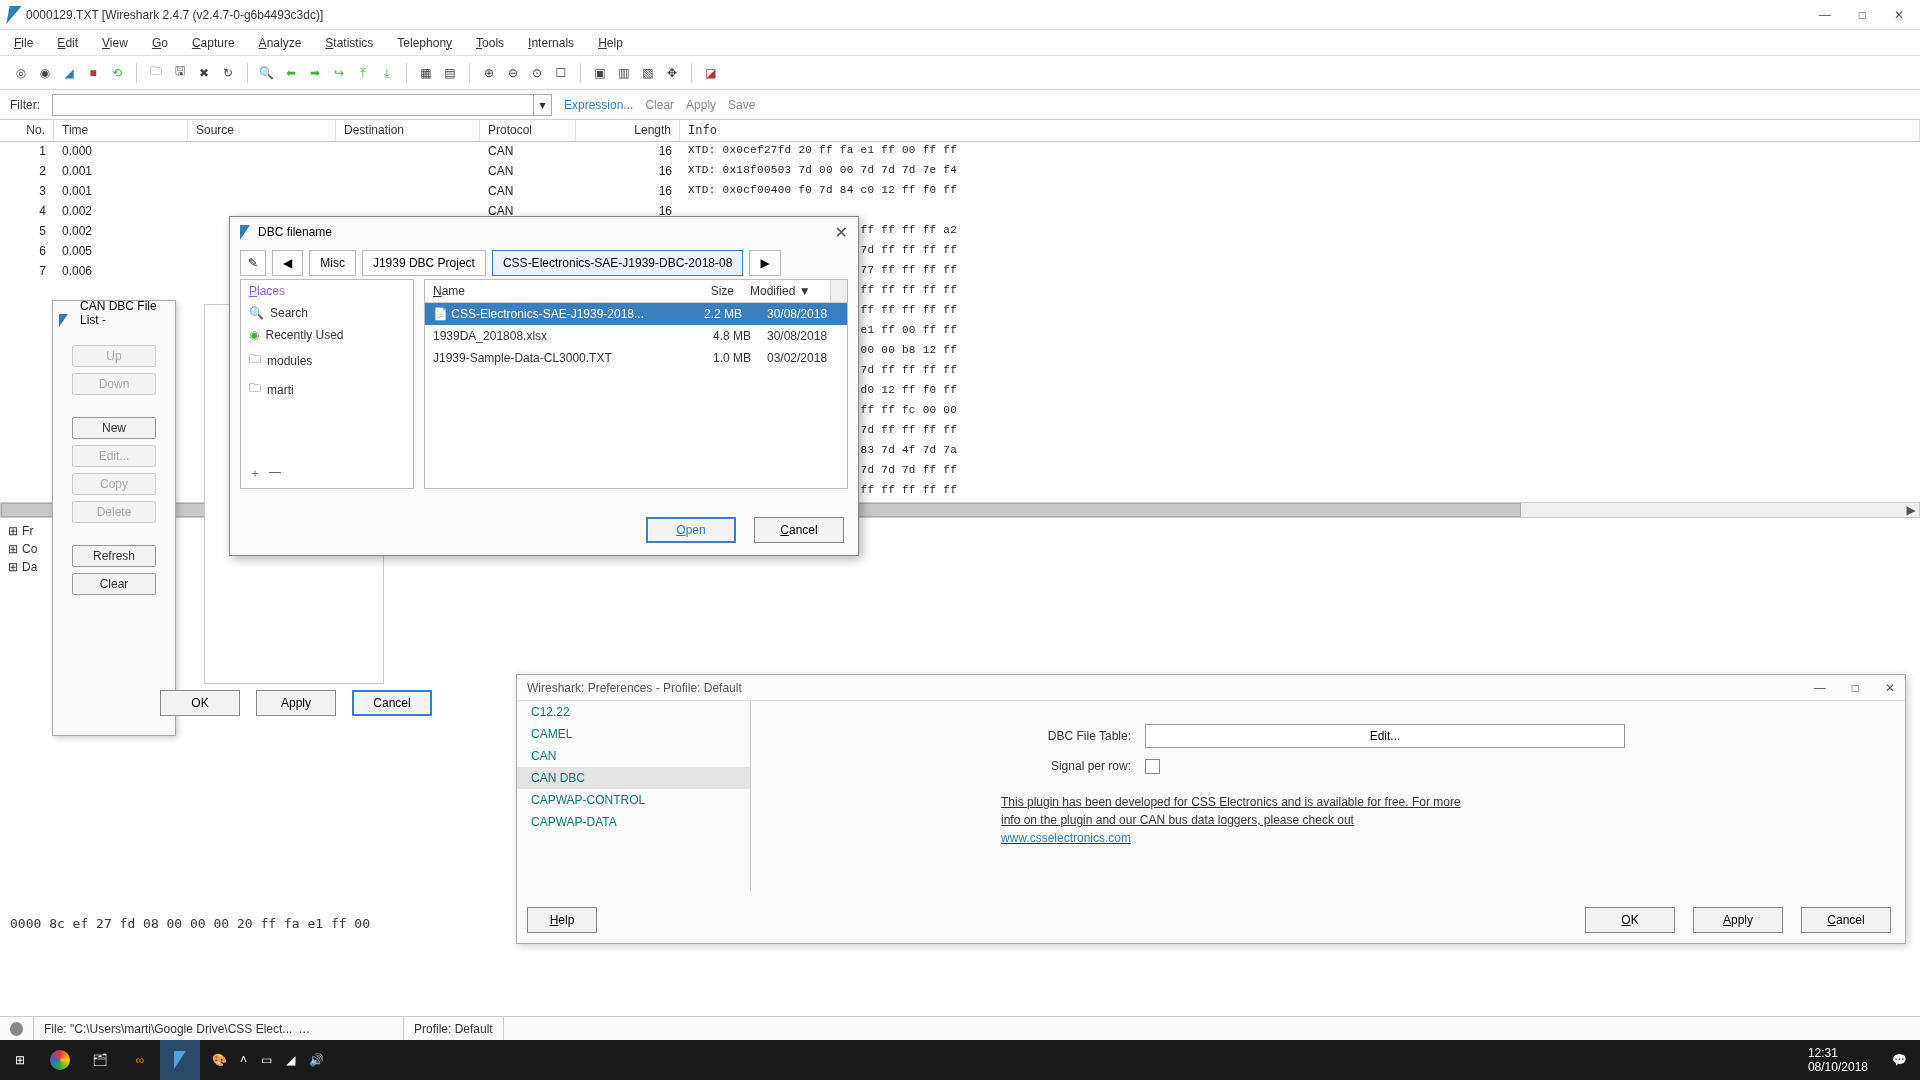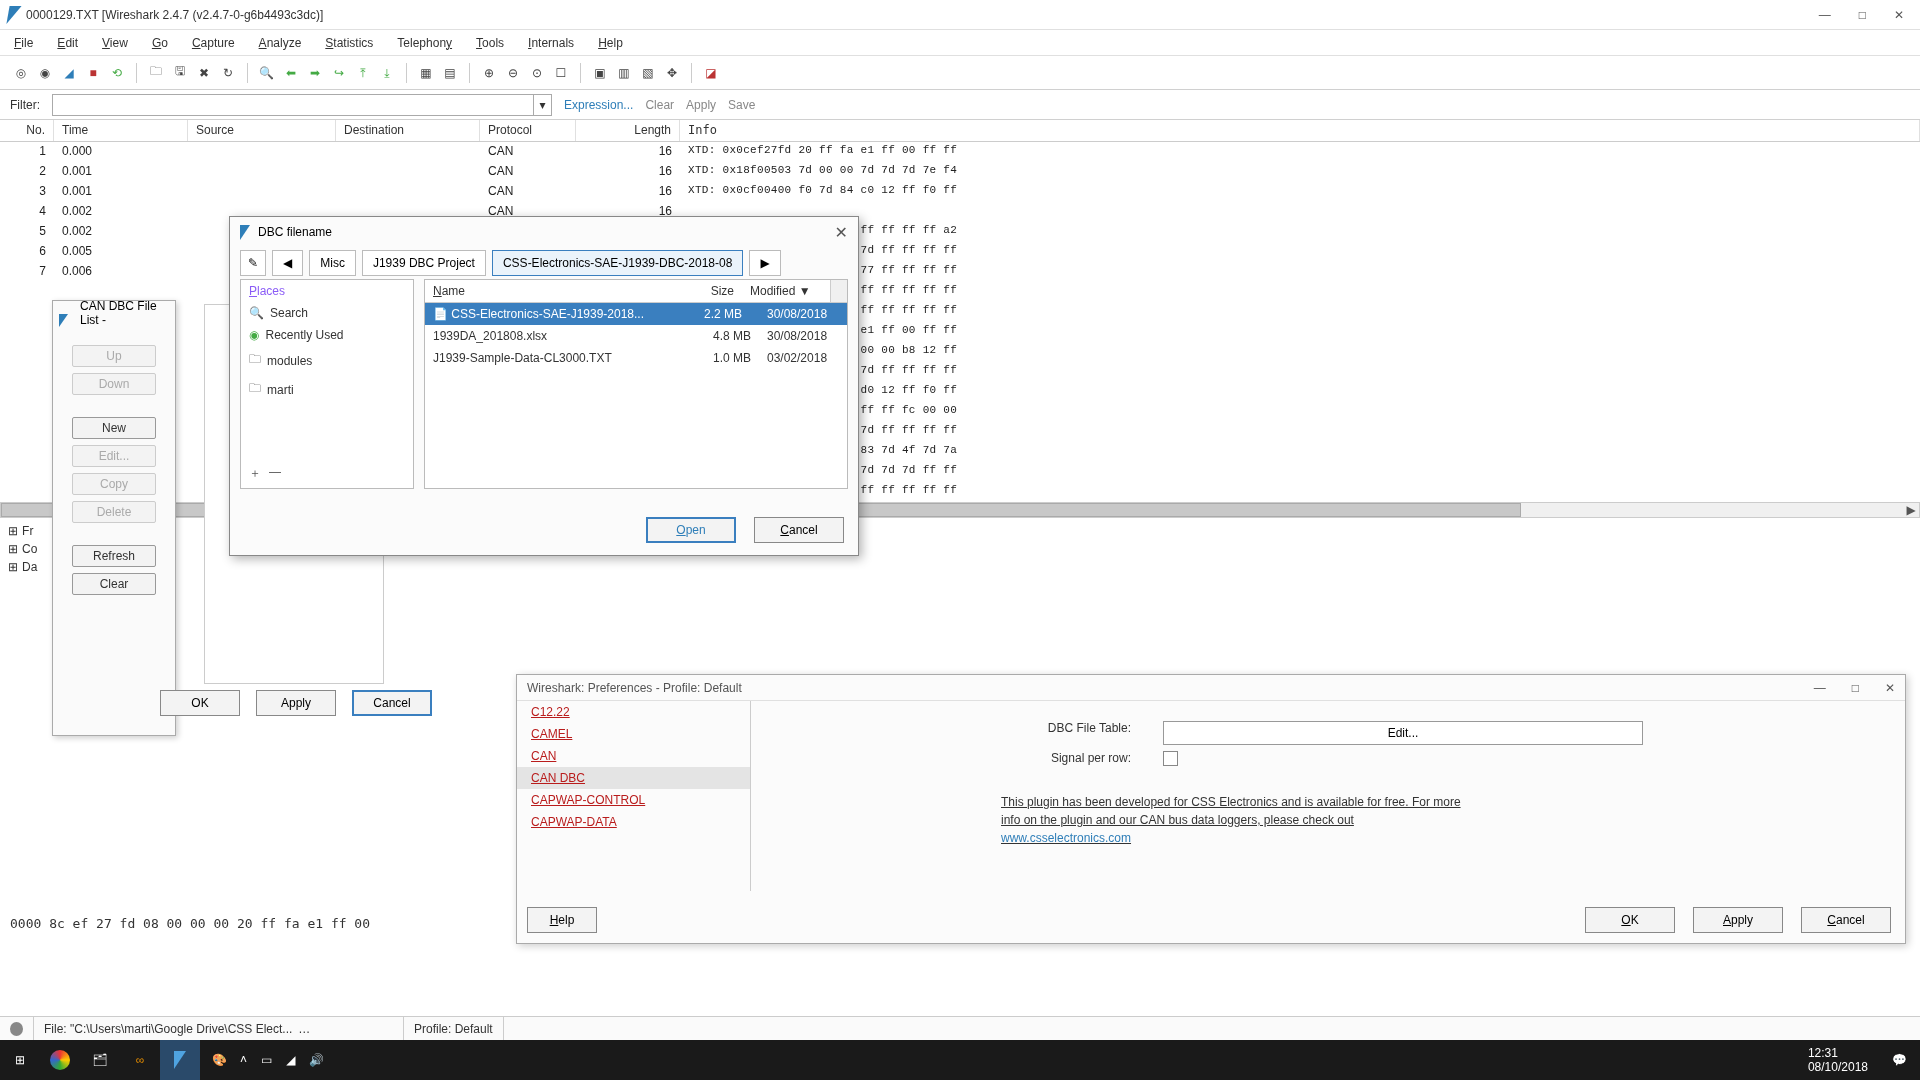--- a/index.html
+++ b/index.html
@@ -79,24 +79,24 @@
 .filedlg .btns button { width:90px; height:26px; border:1px solid #888; background:#f3f3f3; }
 .filedlg .btns button.def { border:2px solid #3a7fbf; color:#2e7eb8; }
 .scroll-stub { width:14px; background:#f0f0f0; border-left:1px solid #ccc; }
 
 
 .prefdlg { position:absolute; left:516px; top:674px; width:1390px; height:270px; background:#fbfbfb; border:1px solid #aaa; box-shadow:2px 2px 8px rgba(0,0,0,0.2); z-index:20; }
 .prefdlg .ptbar { height:26px; display:flex; align-items:center; padding:0 10px; color:#555; border-bottom:1px solid #e0e0e0;}
 .prefdlg .ptbar .pwin { margin-left:auto; display:flex; gap:26px; font-size:14px;}
 .prefdlg .pbody { display:flex; height:190px; }
 .prefdlg .plist { width:234px; border-right:1px solid #ccc; overflow:hidden; }
-.prefdlg .plist .pli { padding:4px 14px; color:#b91c1c;text-decoration:underline; }
+.prefdlg .plist .pli { padding:4px 14px; color:#0f766e; }
 .prefdlg .plist .pli.sel { background:#e4e4e4; }
 .prefdlg .pcontent { flex:1; padding:20px 30px 10px 250px; position:relative; }
-.prefdlg .frow2 { display:flex; align-items:flex-start; height:30px; gap:32px; }
+.prefdlg .frow2 { display:flex; align-items:center; height:30px; gap:14px; }
 .prefdlg .frow2 label { width:130px; text-align:right; color:#333; }
 .prefdlg .editbtn { width:480px; height:24px; border:1px solid #999; background:#fff; text-align:center; line-height:22px; }
 .prefdlg .chk { width:15px;height:15px;border:1px solid #888;background:#fff; }
 .prefdlg .ptext { color:#333; margin-top:12px; line-height:18px;text-decoration:underline; }
 .prefdlg .link { color:#2e7eb8; }
 .prefdlg .pbtns { position:absolute; bottom:10px; right:14px; display:flex; gap:18px; }
 .prefdlg .pbtns button { width:90px; height:26px; border:1px solid #888; background:#f3f3f3; }
 .prefdlg .helpbtn { position:absolute; bottom:10px; left:10px; width:70px; height:26px; border:1px solid #888; background:#f3f3f3; }
 
 </style>

